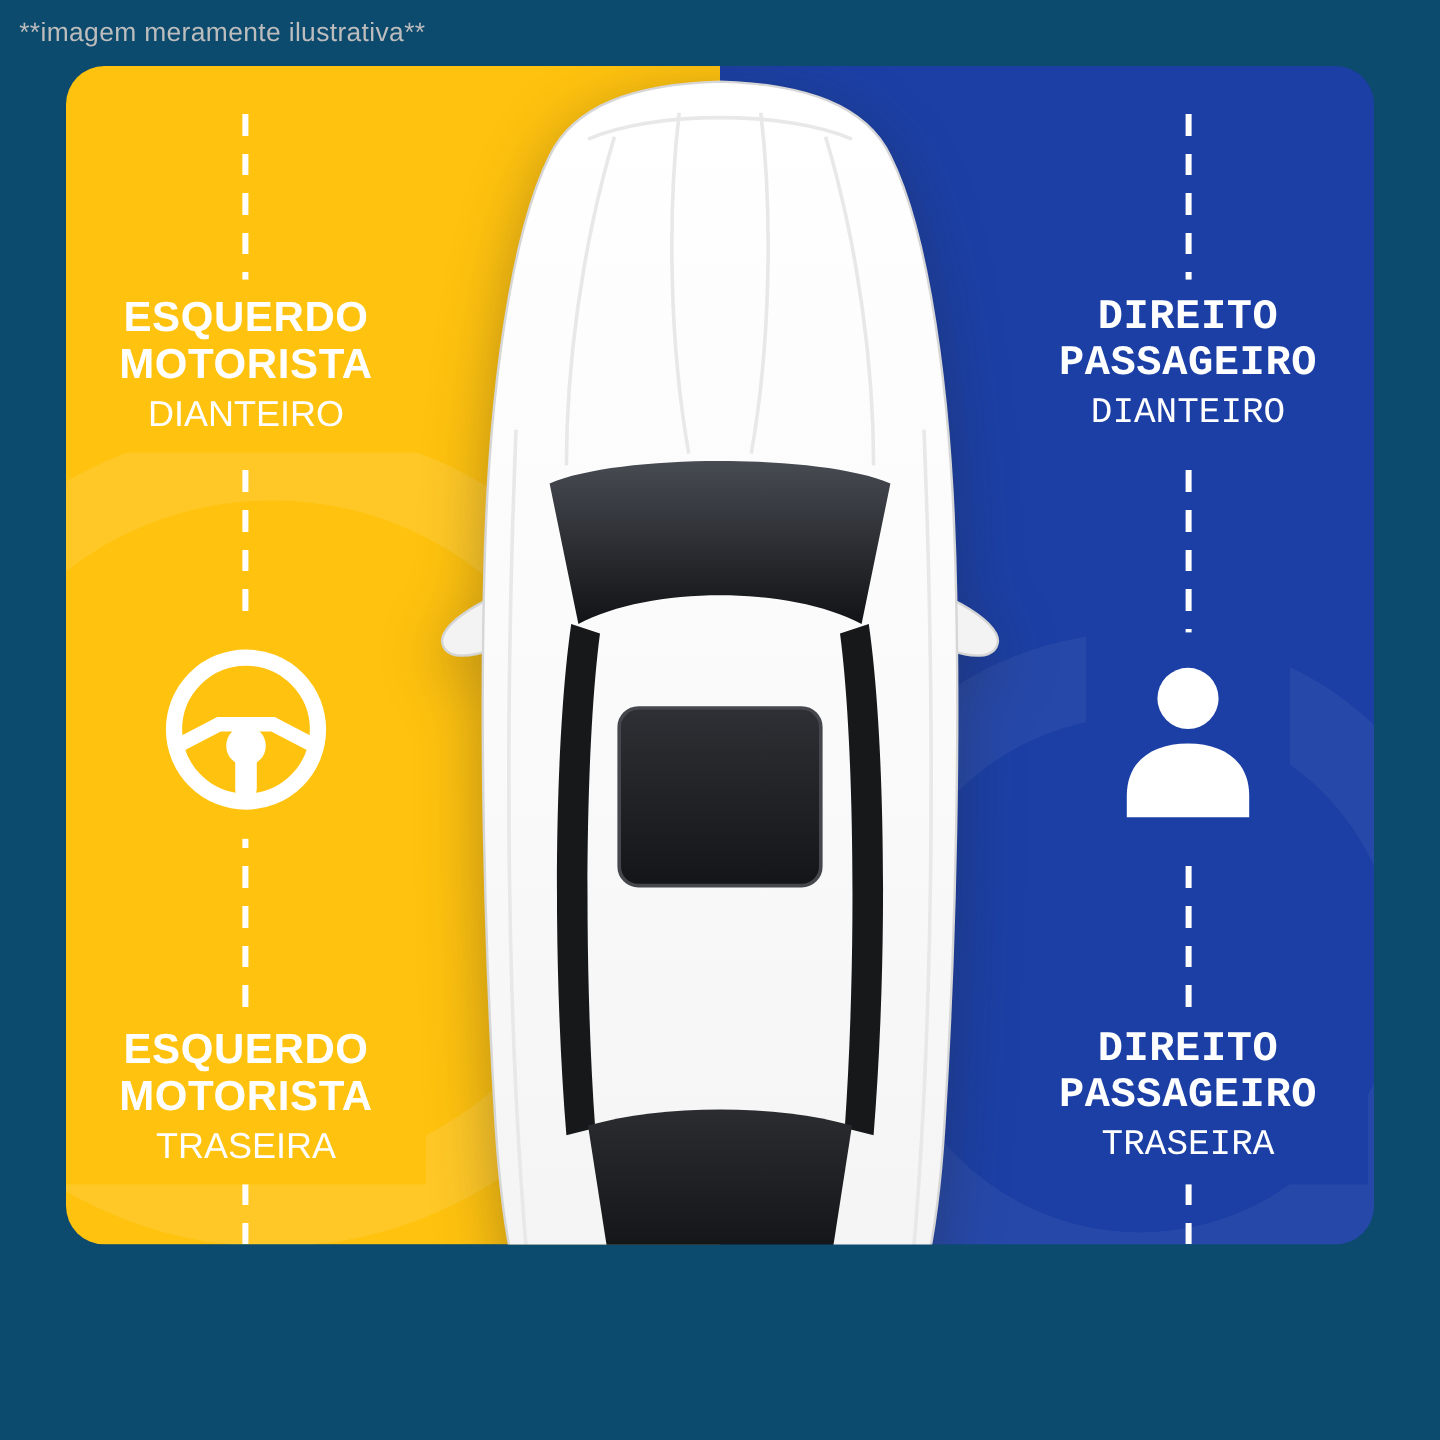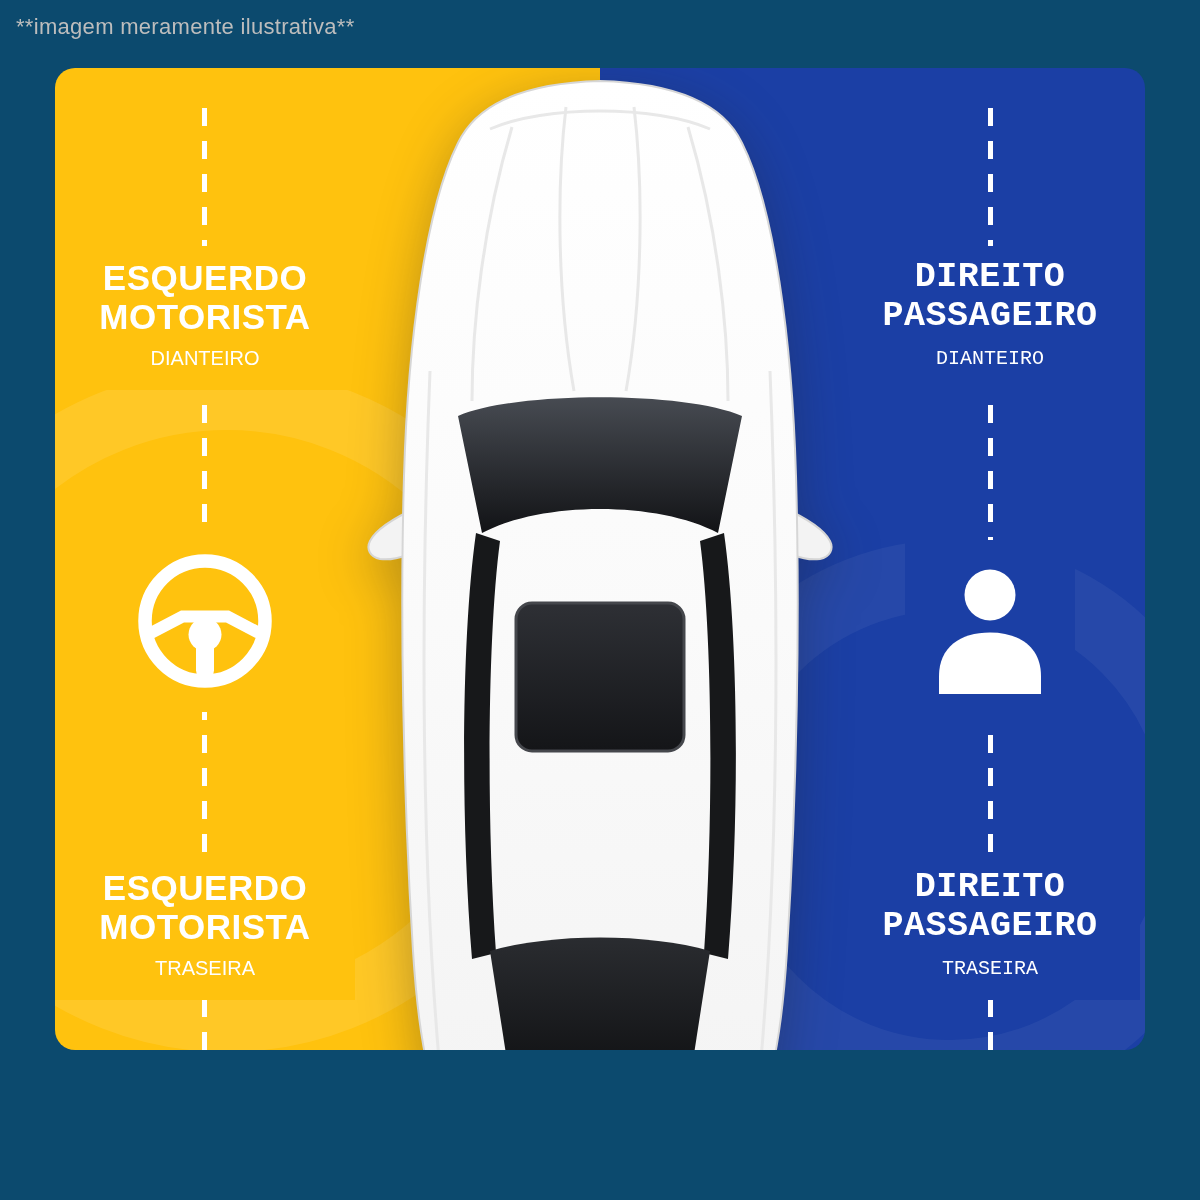--- a/index.html
+++ b/index.html
@@ -9,22 +9,22 @@
     -webkit-font-smoothing:antialiased;
   }
   .stage{position:relative;width:1200px;height:1200px;overflow:hidden;background:#0c4a6e;}
 
   .watermark{
     position:absolute;left:16px;top:14px;
     font-size:22px;color:#bdbdbd;letter-spacing:0.3px;font-weight:400;
   }
 
   .card{
-    position:absolute;left:55px;top:68px;width:1090px;height:982px;
-    border-radius:20px;overflow:hidden;
+    position:absolute;left:55px;top:55px;width:1090px;height:982px;
+    border-radius:32px;overflow:hidden;
   }
   .panel{position:absolute;top:0;height:100%;width:545px;}
   .panel-left{left:0;background:#FFC20E;}
   .panel-right{right:0;background:#1B3FA5;}
 
   
   .deco-ring-left{
     position:absolute;left:-170px;top:300px;width:560px;height:560px;
     border:62px solid rgba(255,255,255,0.10);border-radius:50%;
   }
@@ -42,21 +42,21 @@
 
   .label-block{
     position:absolute;width:300px;text-align:center;color:#ffffff;
     padding:12px 0;
   }
   .lb-left{left:0;background:#FFC20E;}
   .lb-right{left:785px;background:#1B3FA5;font-family:Liberation Mono, monospace;}
   .lb-front{top:178px;}
   .lb-rear{top:788px;}
   .bold-line{font-size:35px;font-weight:800;line-height:39px;letter-spacing:0.5px;}
-  .light-line{font-size:20px;font-weight:400;line-height:39px;margin-top:3px;}
+  .light-line{font-size:30px;font-weight:400;line-height:39px;margin-top:3px;}
 
   .icon-block{position:absolute;width:170px;text-align:center;padding:16px 0;}
   .icon-left{left:65px;top:462px;background:#FFC20E;}
   .icon-right{left:850px;top:472px;background:#1B3FA5;}
   .icon-block svg{display:block;margin:0 auto;}
 
   .car-wrap{
     position:absolute;left:305px;top:3px;width:480px;height:1100px;
     filter:drop-shadow(0 14px 26px rgba(35,35,35,0.33));
   }

